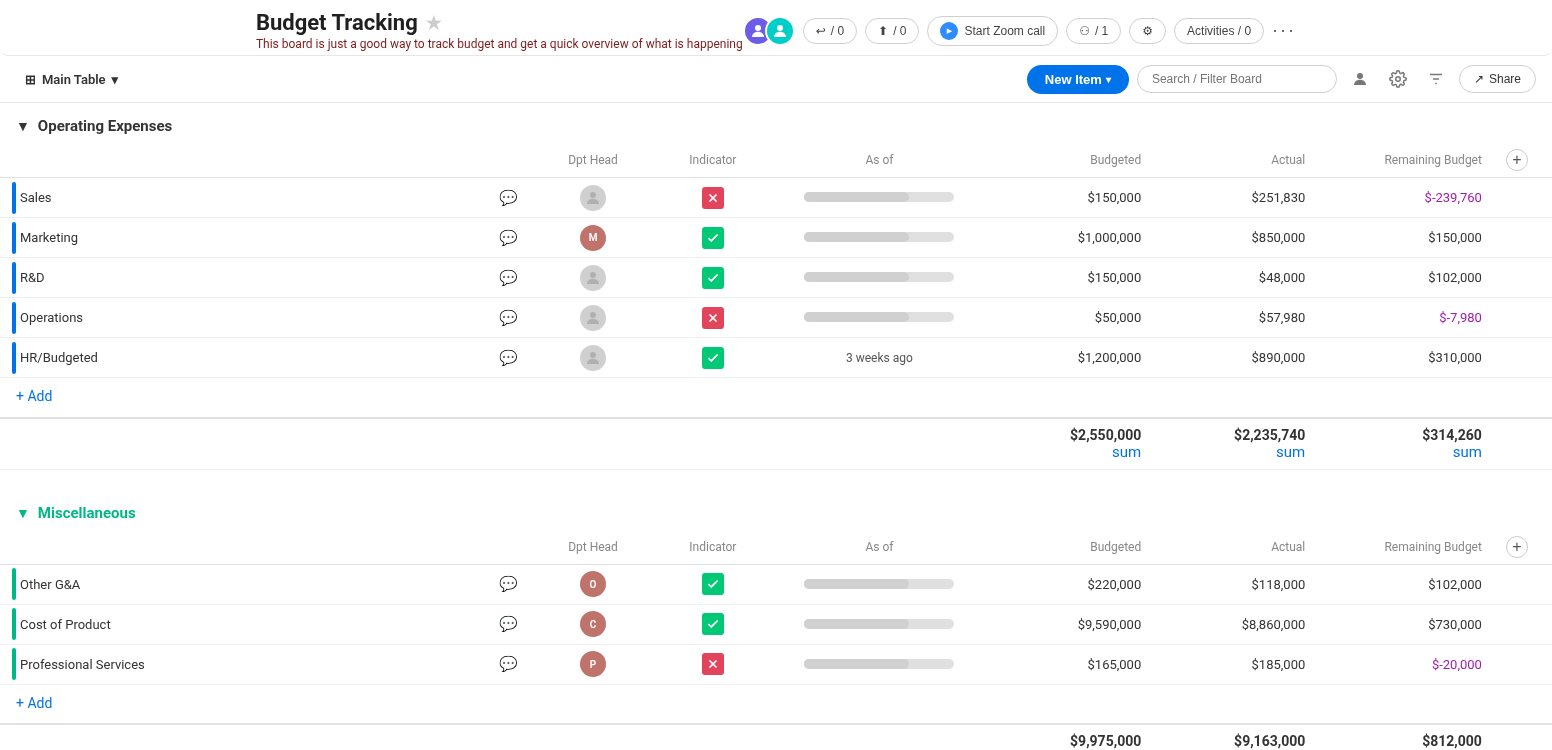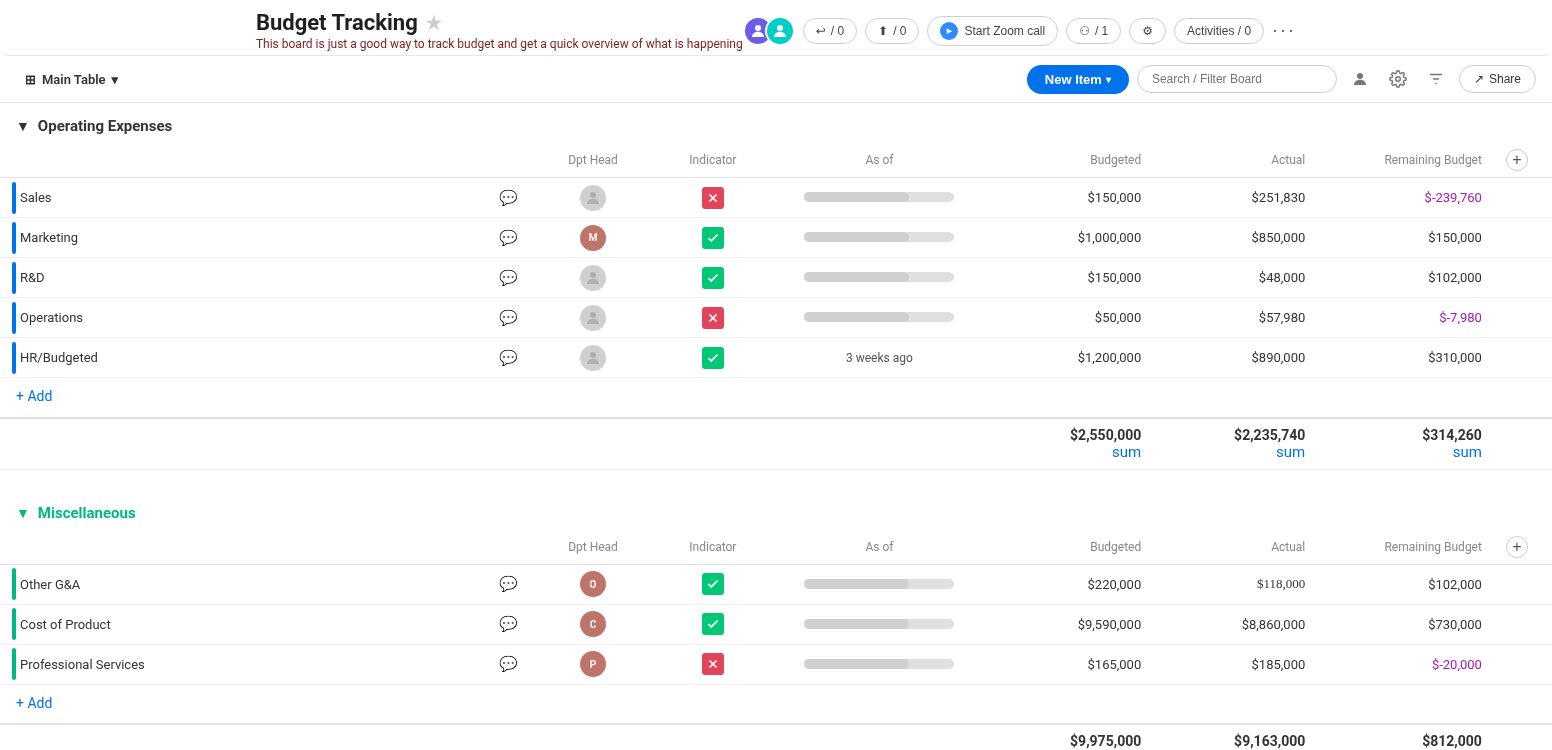--- a/index.html
+++ b/index.html
@@ -391,21 +391,21 @@
                 <div class="avatar-photo" style="background:#c0736a;">O</div>
               </div>
             </td>
             <td style="text-align: center;"><span style="display:inline-flex;align-items:center;justify-content:center;width:22px;height:22px;background:#00c875;border-radius:3px;">
                 <svg width="14" height="14" viewBox="0 0 24 24" fill="none" stroke="#fff" stroke-width="3">
                   <polyline points="20 6 9 17 4 12"></polyline>
                 </svg>
               </span></td>
             <td style="text-align: center;"><div class="progress-bar-wrap"><div class="progress-bar-fill" style="width:70%"></div></div></td>
             <td style="text-align: right;"><span class="budgeted-val">$220,000</span></td>
-            <td style="text-align: right; font-family: Liberation Serif, serif;"><span class="actual-val">$118,000</span></td>
+            <td style="text-align: right;"><span class="actual-val">$118,000</span></td>
             <td style="text-align: right;"><span class="remaining-val remaining-pos">$102,000</span></td>
             <td></td>
           </tr>
           <tr>
             <td>
       <div class="row-name-cell">
         <div class="row-bar" style="background:#00b884"></div>
         <span class="row-name-text">Cost of Product</span>
         <span class="comment-icon">💬</span>
       </div>

